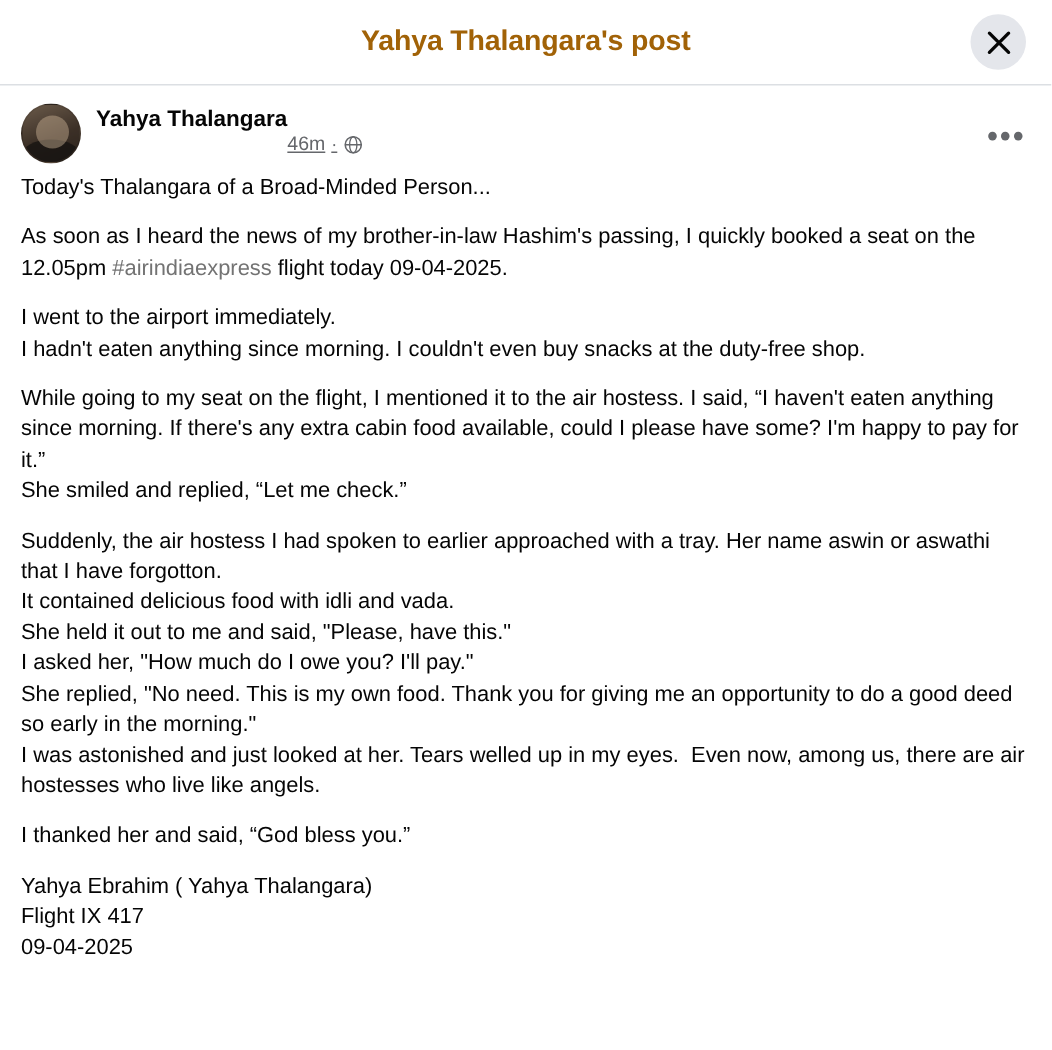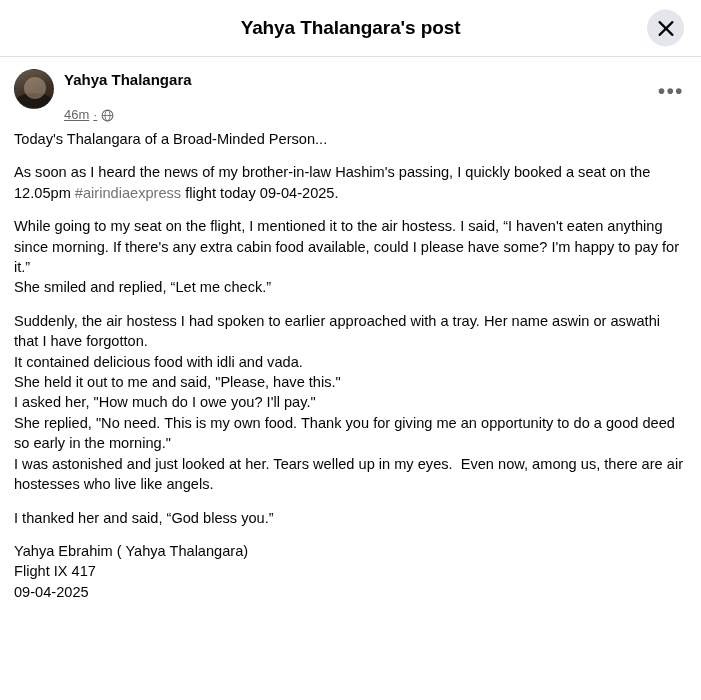--- a/index.html
+++ b/index.html
@@ -28,21 +28,21 @@
     border-bottom: 1px solid #dcdfe3;
     display: flex;
     align-items: center;
     justify-content: center;
     position: relative;
     background: #ffffff;
   }
   .header-title {
     font-size: 19px;
     font-weight: bold;
-    color: #000000;
+    color: #a16207;
     letter-spacing: -0.1px;
   }
   .close-btn {
     position: absolute;
     right: 17px;
     top: 50%;
     transform: translateY(-50%);
     width: 37px;
     height: 37px;
     border-radius: 50%;
@@ -92,21 +92,21 @@
     width: 40px;
     height: 16px;
     background: rgba(20,18,16,0.75);
     left: -1px;
     bottom: -1px;
     border-radius: 50% 50% 0 0 / 70% 70% 0 0;
   }
   .head-text {
     margin-left: 10px;
     display: flex;
-    flex-direction: column;
+    flex-direction: row;
     justify-content: center;
     padding-top: 1px;
   }
   .author-name {
     font-size: 15px;
     font-weight: bold;
     color: #050505;
     line-height: 19px;
   }
   .meta-row {
@@ -195,20 +195,22 @@
       </div>
       <div class="menu-btn">•••</div>
     </div>
 
     <div class="post-body">
 
       <p>Today's Thalangara of a Broad-Minded Person...</p>
 
       <p><span>As soon as I heard the news of my brother-in-law Hashim's passing, I quickly booked a seat on the 12.05pm </span><a class="hashtag">#airindiaexpress</a><span> flight today 09-04-2025.</span></p>
 
+      <p>I went to the airport immediately.
+I hadn't eaten anything since morning. I couldn't even buy snacks at the duty-free shop.</p>
 
       <p>While going to my seat on the flight, I mentioned it to the air hostess. I said, “I haven't eaten anything since morning. If there's any extra cabin food available, could I please have some? I'm happy to pay for it.”
 She smiled and replied, “Let me check.”</p>
 
 
       <p>Suddenly, the air hostess I had spoken to earlier approached with a tray. Her name aswin or aswathi that I have forgotton.
 It contained delicious food with idli and vada.
 She held it out to me and said, "Please, have this."
 I asked her, "How much do I owe you? I'll pay."
 She replied, "No need. This is my own food. Thank you for giving me an opportunity to do a good deed so early in the morning."

